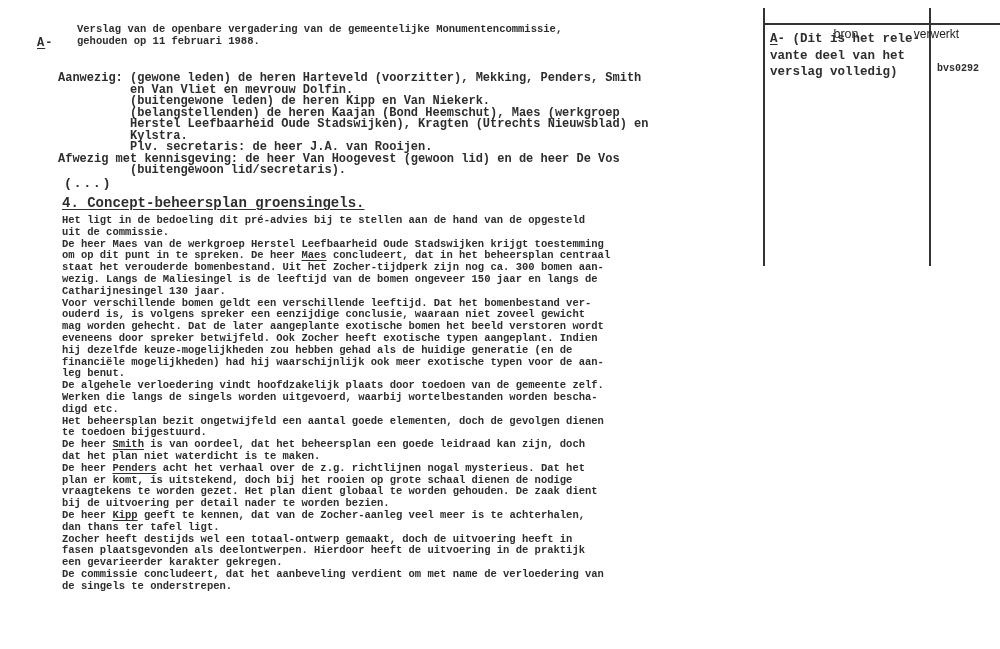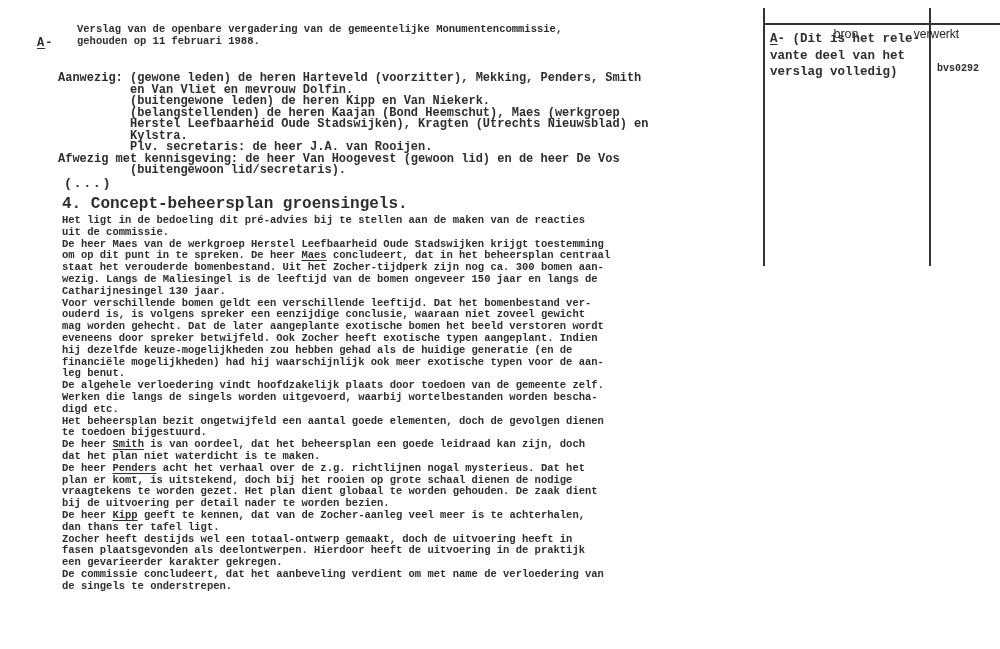--- a/index.html
+++ b/index.html
@@ -46,21 +46,22 @@
     font-size:12px;line-height:11.5px;
   }
   
   .ellipsis-marker{
     position:absolute;left:64px;top:176px;
     font-size:13.5px;letter-spacing:1.5px;
   }
   
   .section-heading{
     position:absolute;left:62px;top:195px;
-    font-size:16px;
+    font-size:14px;
+    text-decoration:underline;
     text-decoration-thickness:1px;
     text-underline-offset:2px;
   }
   
   .body-block{
     position:absolute;left:62px;top:215px;
     font-size:10.5px;line-height:11.8px;
   }
   
   .vrule{position:absolute;width:2px;background:var(--rule);}
@@ -109,21 +110,21 @@
       <div class="tline">          Plv. secretaris: de heer J.A. van Rooijen.</div>
       <div class="tline">Afwezig met kennisgeving: de heer Van Hoogevest (gewoon lid) en de heer De Vos</div>
       <div class="tline">          (buitengewoon lid/secretaris).</div>
     </div>
 
   <div class="ellipsis-marker type">(...)</div>
 
   <div class="section-heading type">4. Concept-beheersplan groensingels.</div>
 
   <div class="body-block type">
-      <div class="tline">Het ligt in de bedoeling dit pré-advies bij te stellen aan de maken van de reacties</div>
+      <div class="tline">Het ligt in de bedoeling dit pré-advies bij te stellen aan de hand van de opgesteld</div>
       <div class="tline">uit de commissie.</div>
       <div class="tline">De heer Maes van de werkgroep Herstel Leefbaarheid Oude Stadswijken krijgt toestemming</div>
       <div class="tline"><span>om op dit punt in te spreken. De heer </span><span class="u">Maes</span><span> concludeert, dat in het beheersplan centraal</span></div>
       <div class="tline">staat het verouderde bomenbestand. Uit het Zocher-tijdperk zijn nog ca. 300 bomen aan-</div>
       <div class="tline">wezig. Langs de Maliesingel is de leeftijd van de bomen ongeveer 150 jaar en langs de</div>
       <div class="tline">Catharijnesingel 130 jaar.</div>
       <div class="tline">Voor verschillende bomen geldt een verschillende leeftijd. Dat het bomenbestand ver-</div>
       <div class="tline">ouderd is, is volgens spreker een eenzijdige conclusie, waaraan niet zoveel gewicht</div>
       <div class="tline">mag worden gehecht. Dat de later aangeplante exotische bomen het beeld verstoren wordt</div>
       <div class="tline">eveneens door spreker betwijfeld. Ook Zocher heeft exotische typen aangeplant. Indien</div>

